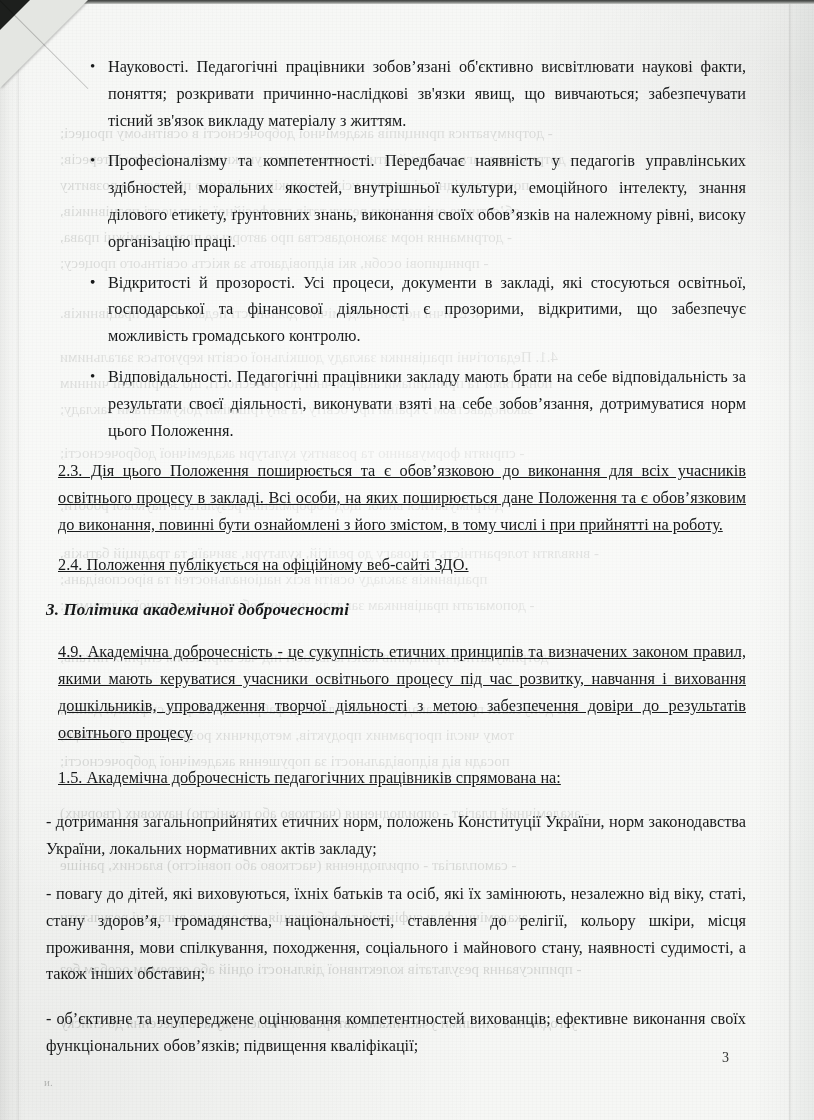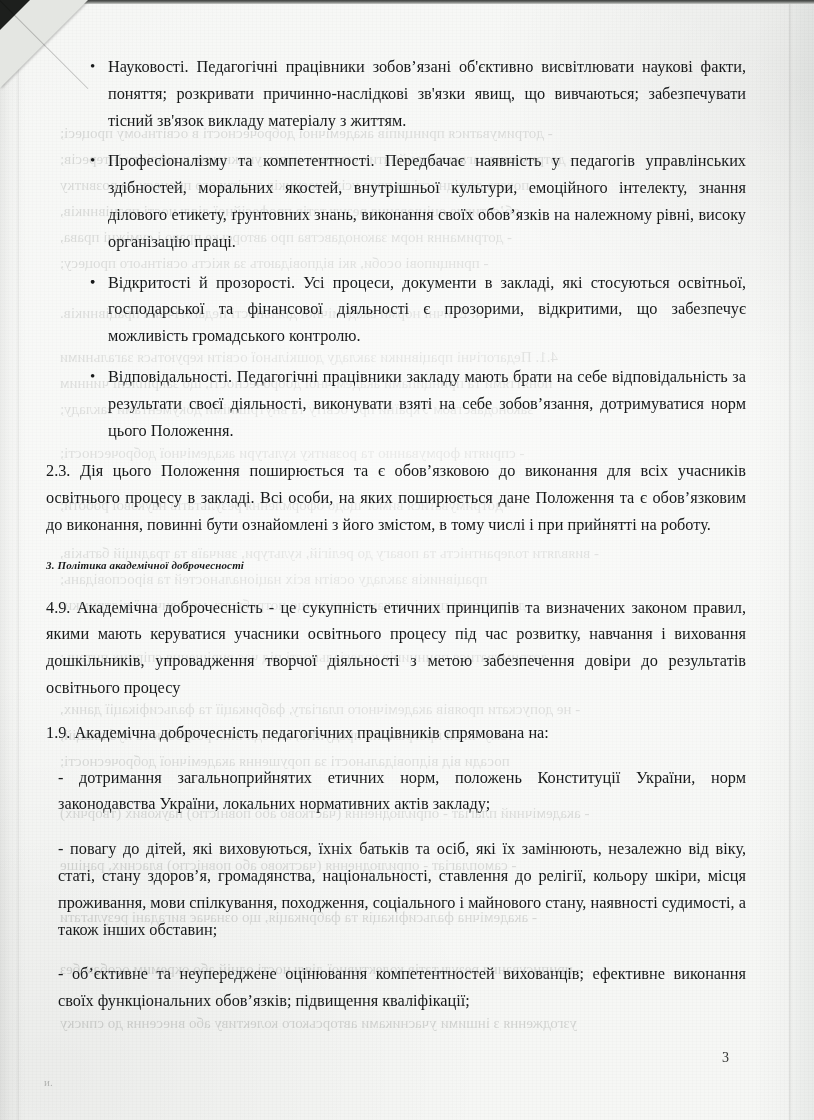--- a/index.html
+++ b/index.html
@@ -142,30 +142,31 @@
     left: 46px;
     top: 54px;
     width: 700px;
     color: #17191a;
     font-size: 16.3px;
     line-height: 26.8px;
     text-align: justify;
   }
 
   .para {
-    margin: 0 0 13px 0;
+    margin: 0 0 13px 12px;
     text-align: justify;
     text-justify: inter-word;
+    text-decoration: underline;
   }
 
   .section-heading {
     margin: 9px 0 16px 0;
     font-weight: bold;
     font-style: italic;
-    font-size: 11px;
+    font-size: 17px;
     letter-spacing: 0.15px;
   }
 
   .bullet-list {
     list-style: none;
     margin: 0 0 2px 0;
     padding: 0;
   }
   .bullet-list li {
     position: relative;
@@ -176,21 +177,21 @@
   }
   .bullet-list li .bullet-glyph {
     position: absolute;
     left: 44px;
     top: -1px;
     font-size: 15px;
     line-height: 26.8px;
   }
 
   .dash-item {
-    margin: 0 0 13px 12px;
+    margin: 0 0 13px 0;
     text-align: justify;
     text-justify: inter-word;
   }
   .loose { margin-bottom: 18px; }
 
   .page-number {
     position: absolute;
     left: 722px;
     top: 1050px;
     font-size: 14px;
@@ -266,26 +267,27 @@
         <span class="bullet-glyph">•</span>
         <span>Відкритості й прозорості. Усі процеси, документи в закладі, які стосуються освітньої, господарської та фінансової діяльності є прозорими, відкритими, що забезпечує можливість громадського контролю.</span>
       </li>
       <li>
         <span class="bullet-glyph">•</span>
         <span>Відповідальності. Педагогічні працівники закладу мають брати на себе відповідальність за результати своєї діяльності, виконувати взяті на себе зобов’язання, дотримуватися норм цього Положення.</span>
       </li>
     </ul>
 
     <p class="para">2.3. Дія цього Положення поширюється та є обов’язковою до виконання для всіх учасників освітнього процесу в закладі. Всі особи, на яких поширюється дане Положення та є обов’язковим до виконання, повинні бути ознайомлені з його змістом, в тому числі і при прийнятті на роботу.</p>
+    <p class="para loose">2.4. Положення публікується на офіційному веб-сайті ЗДО.</p>
 
     <p class="section-heading">3. Політика академічної доброчесності</p>
 
     <p class="para loose">4.9. Академічна доброчесність - це сукупність етичних принципів та визначених законом правил, якими мають керуватися учасники освітнього процесу під час розвитку, навчання і виховання дошкільників, упровадження творчої діяльності з метою забезпечення довіри до результатів освітнього процесу</p>
 
-    <p class="para loose">1.9. Академічна доброчесність педагогічних працівників спрямована на:</p>
+    <p class="para loose">1.5. Академічна доброчесність педагогічних працівників спрямована на:</p>
 
     <p class="dash-item loose">- дотримання загальноприйнятих етичних норм, положень Конституції України, норм законодавства України, локальних нормативних актів закладу;</p>
     <p class="dash-item loose">- повагу до дітей, які виховуються, їхніх батьків та осіб, які їх замінюють, незалежно від віку, статі, стану здоров’я, громадянства, національності, ставлення до релігії, кольору шкіри, місця проживання, мови спілкування, походження, соціального і майнового стану, наявності судимості, а також інших обставин;</p>
     <p class="dash-item loose">- об’єктивне та неупереджене оцінювання компетентностей вихованців; ефективне виконання своїх функціональних обов’язків; підвищення кваліфікації;</p>
 
   </div>
 
   <div class="page-number">3</div>
   <div class="speckle">и.</div>
 

